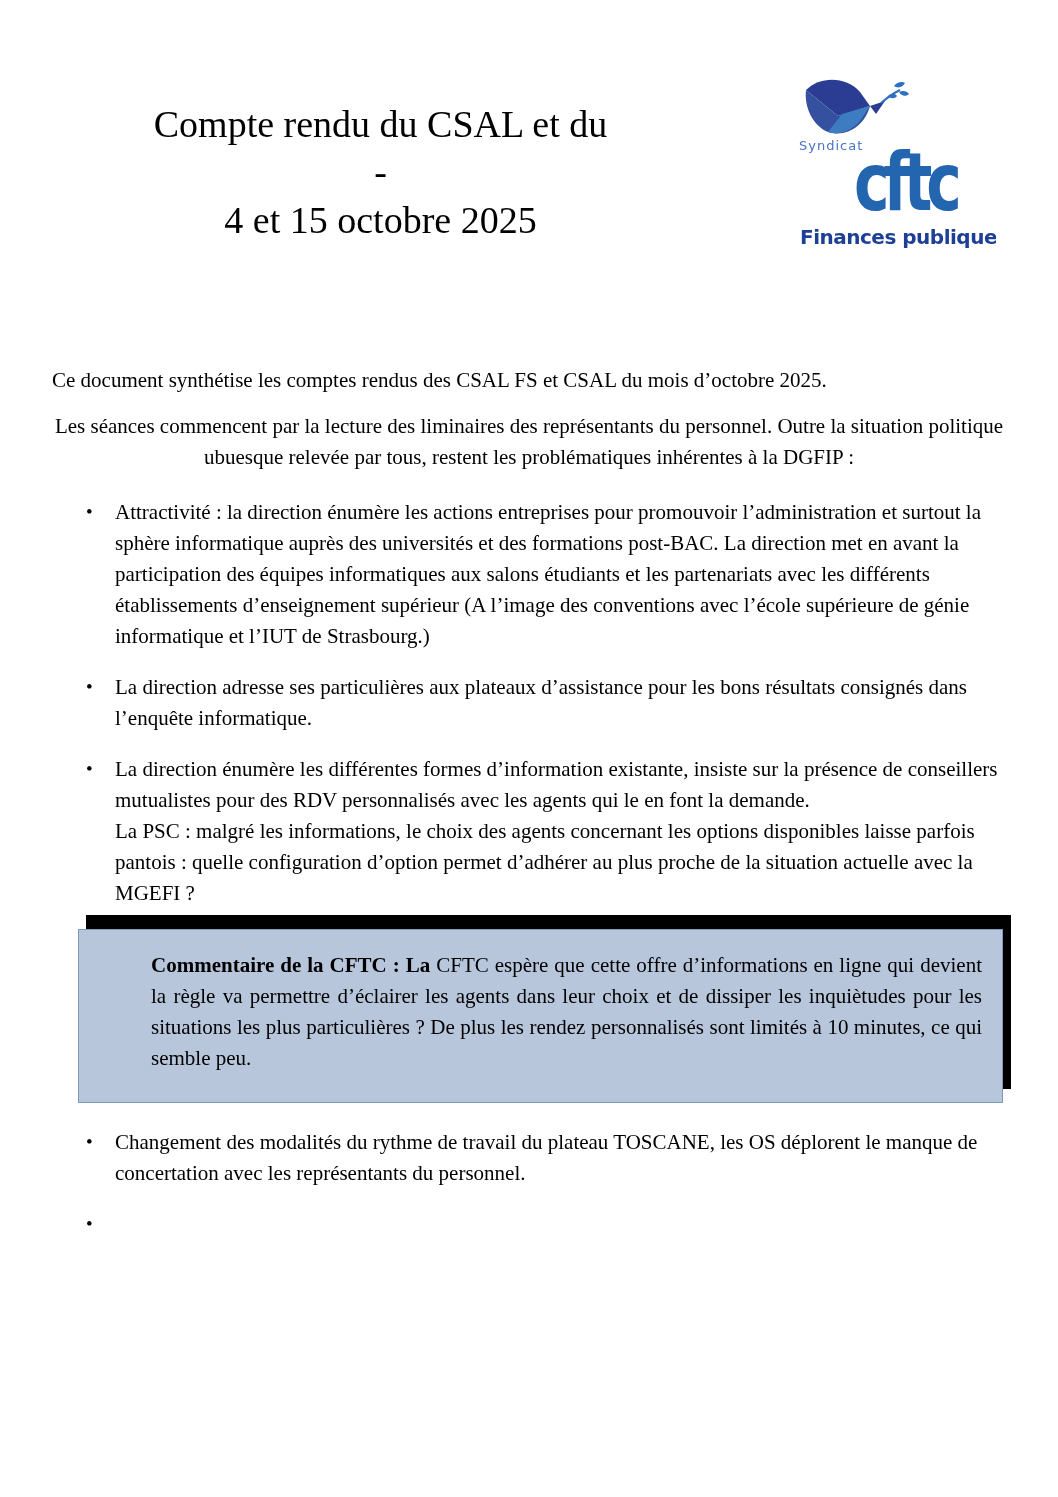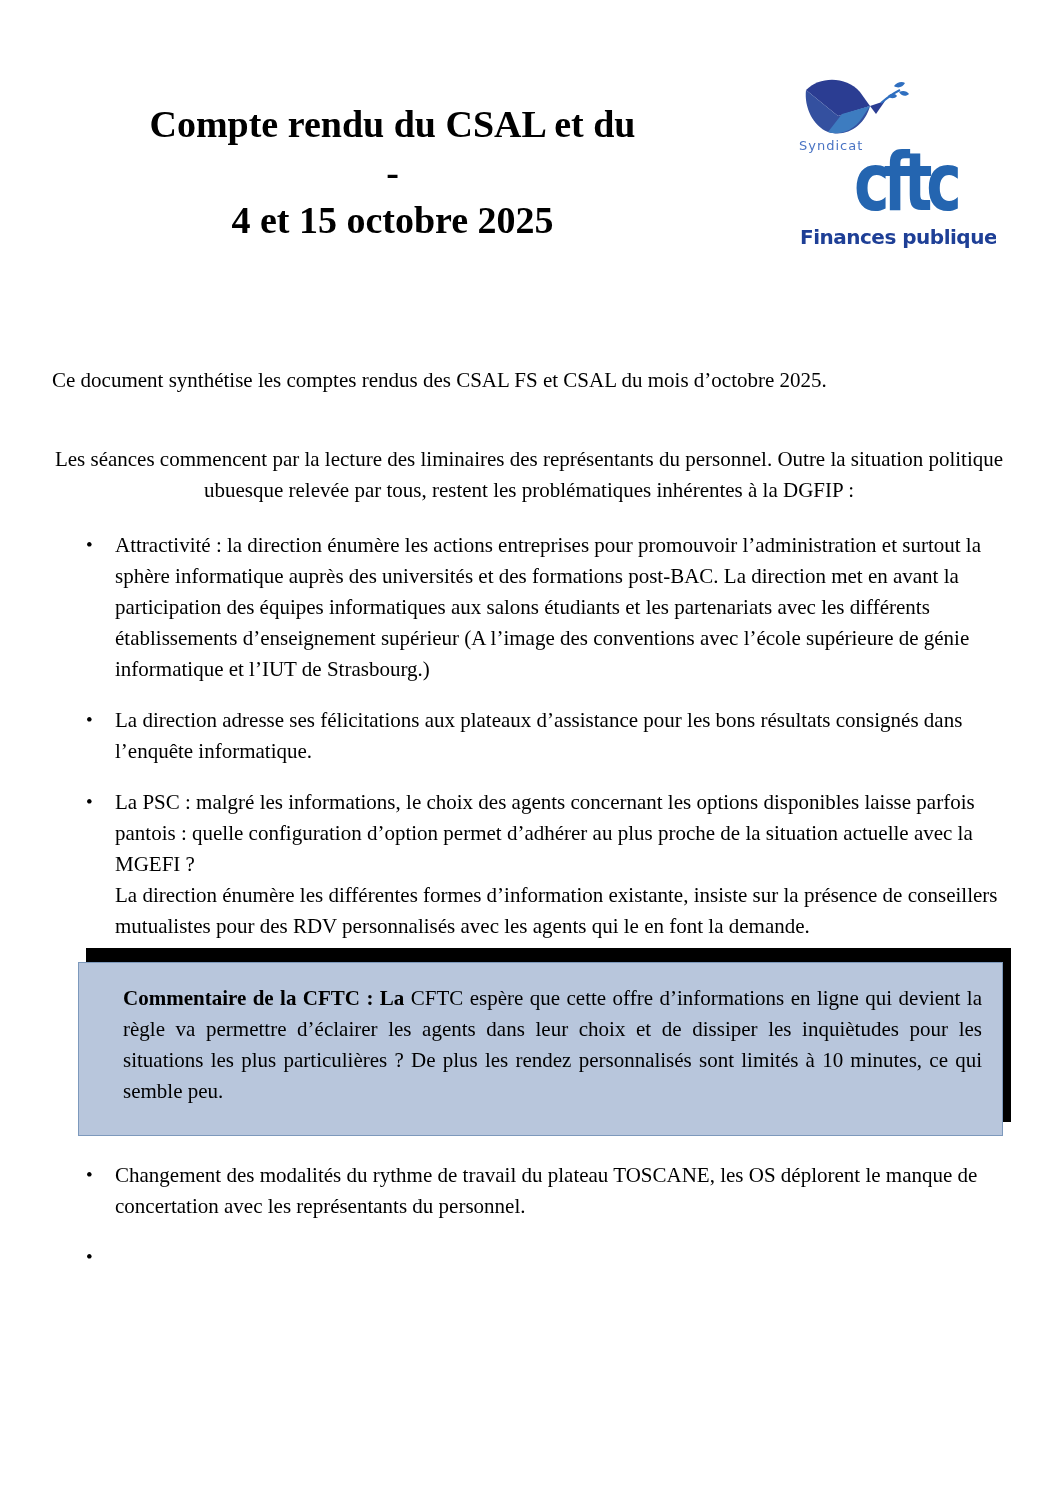--- a/index.html
+++ b/index.html
@@ -7,22 +7,22 @@
     position:relative;
     width:1058px; height:1497px;
     background:#ffffff;
     font-family:"Liberation Serif","DejaVu Serif",serif;
     font-size:21px; line-height:31px; color:#000;
     overflow:hidden;
   }
   
   header { position:relative; height:365px; }
   .title-block {
-    position:absolute; left:70px; top:100px; width:645px;
-    text-align:center; font-weight:bold;
+    position:absolute; left:58px; top:100px; width:645px;
+    text-align:center; font-weight:normal;
     font-size:38px; line-height:48px; color:#000;
   }
   .logo { position:absolute; left:796px; top:72px; width:200px; height:182px; }
   .logo svg { display:block; }
   .dove-dark   { fill:var(--logo-navy,#2b3d92); }
   .dove-mid    { fill:var(--logo-mid-blue,#34509f); }
   .dove-light  { fill:var(--logo-light-blue,#3d7cc0); }
   .sprig       { fill:var(--logo-sprig-blue,#2f6fc0); }
   .sprig-stem  { stroke:var(--logo-sprig-blue,#2f6fc0); stroke-width:2; fill:none; }
   .syndicat-text {
@@ -33,33 +33,33 @@
     font-family:"DejaVu Sans","Liberation Sans",sans-serif;
     font-weight:bold; font-size:60px; letter-spacing:-6px;
   }
   .fp-text {
     font-family:"DejaVu Sans","Liberation Sans",sans-serif;
     font-weight:bold; font-size:20px; fill:var(--logo-navy-text,#1e3f96); letter-spacing:-0.5px;
   }
   
   main { margin:0 52px; }
   .para { margin:0; }
-  .para.intro { margin-bottom:48px; }
+  .para.intro { margin-bottom:15px; }
   .para.lead  { margin-bottom:24px;text-align:center; }
   ul.bullets { list-style:none; margin:0; padding:0; }
   ul.bullets li { position:relative; padding-left:63px; margin-bottom:20px; }
   ul.bullets .marker { position:absolute; left:34px; top:-1px; font-size:19px; }
   
   .comment-box {
     margin:8px 0 24px 26px;
     width:925px; box-sizing:border-box;
     background:var(--box-fill,#b8c6dc);
     border:1px solid var(--box-border,#7d99bc);
     box-shadow:8px -14px 0 var(--box-shadow,#000000);
-    padding:20px 20px 28px 44px;
+    padding:20px 20px 28px 72px;
   }
   .comment-box p { margin:0; text-align:justify; }
   .comment-box .lead-bold { font-weight:bold; }
 </style>
 </head>
 <body>
 
 <div class="page">
 
   <header>
@@ -92,26 +92,26 @@
     <p class="para intro">Ce document synthétise les comptes rendus des CSAL FS et CSAL du mois d’octobre 2025.</p>
     <p class="para lead">Les séances commencent par la lecture des liminaires des représentants du personnel. Outre la situation politique ubuesque relevée par tous, restent les problématiques inhérentes à la DGFIP :</p>
 
     <ul class="bullets" id="list-top">
         <li>
           <span class="marker">•</span>
           <div>Attractivité : la direction énumère les actions entreprises pour promouvoir l’administration et surtout la sphère informatique auprès des universités et des formations post-BAC. La direction met en avant la participation des équipes informatiques aux salons étudiants et les partenariats avec les différents établissements d’enseignement supérieur (A l’image des conventions avec l’école supérieure de génie informatique et l’IUT de Strasbourg.)</div>
         </li>
         <li>
           <span class="marker">•</span>
-          <div>La direction adresse ses félicitations aux plateaux d’assistance pour les bons résultats consignés dans l’enquête informatique.</div>
+          <div>La direction adresse ses particulières aux plateaux d’assistance pour les bons résultats consignés dans l’enquête informatique.</div>
         </li>
         <li>
           <span class="marker">•</span>
+          <div>La direction énumère les différentes formes d’information existante, insiste sur la présence de conseillers mutualistes pour des RDV personnalisés avec les agents qui le en font la demande.</div>
           <div>La PSC : malgré les informations, le choix des agents concernant les options disponibles laisse parfois pantois : quelle configuration d’option permet d’adhérer au plus proche de la situation actuelle avec la MGEFI ?</div>
-          <div>La direction énumère les différentes formes d’information existante, insiste sur la présence de conseillers mutualistes pour des RDV personnalisés avec les agents qui le en font la demande.</div>
         </li>
       </ul>
 
     <aside class="comment-box">
       <p>
         <span class="lead-bold">Commentaire de la CFTC : La</span><span> CFTC espère que cette offre d’informations en ligne qui devient la règle va permettre d’éclairer les agents dans leur choix et de dissiper les inquiètudes pour les situations les plus particulières ? De plus les rendez personnalisés sont limités à 10 minutes, ce qui semble peu.</span>
       </p>
     </aside>
 
     <ul class="bullets" id="list-bottom">

